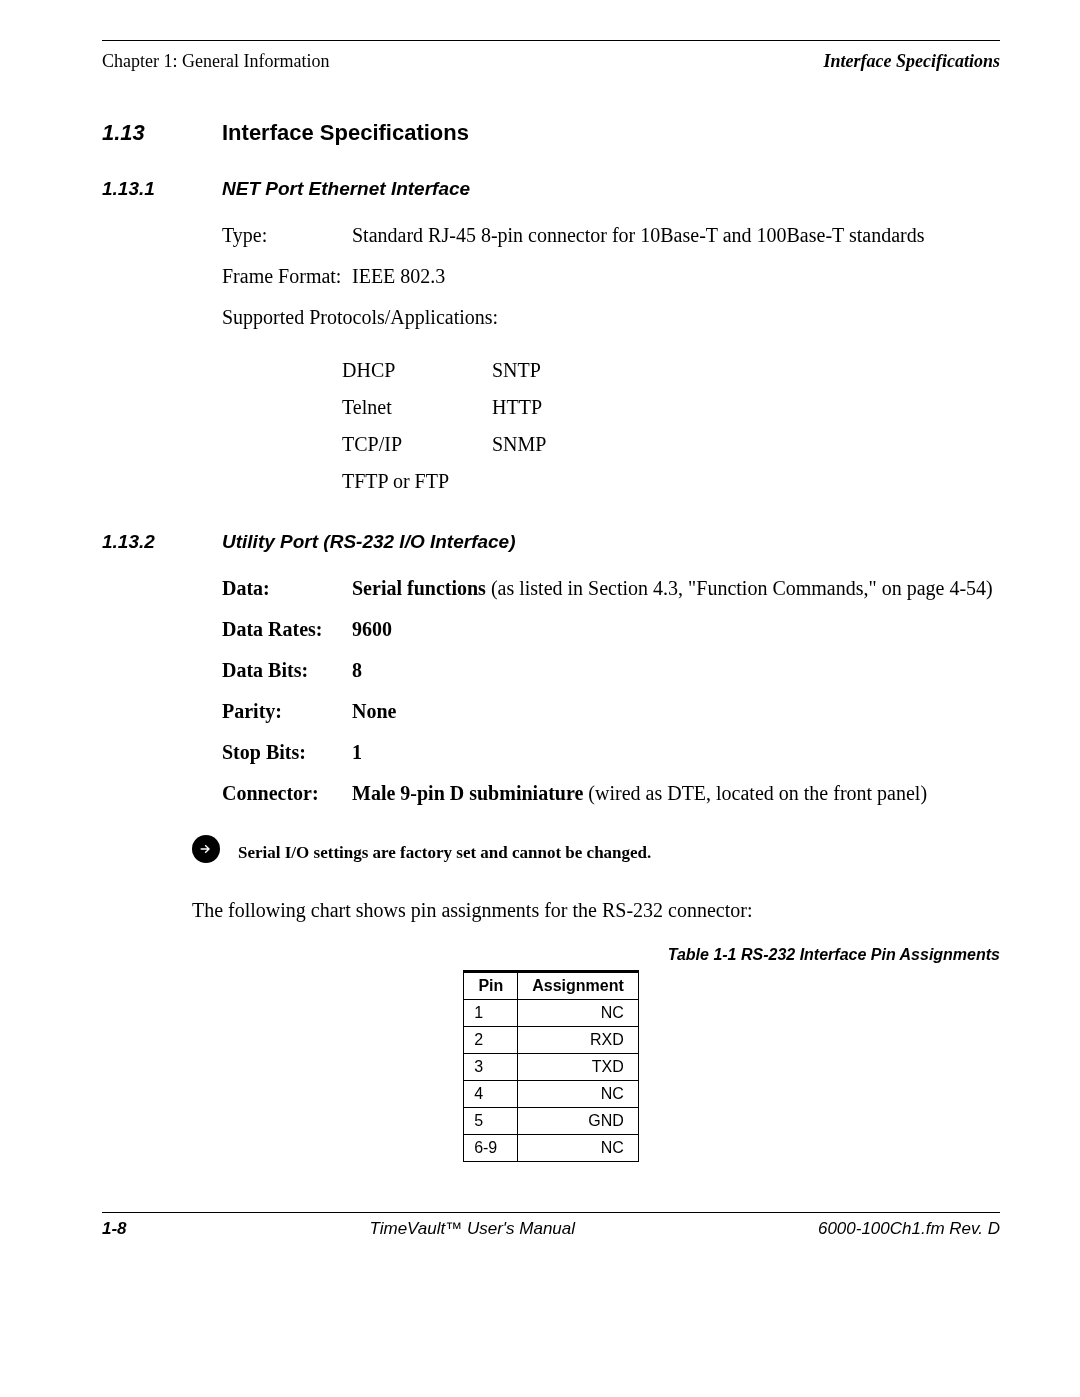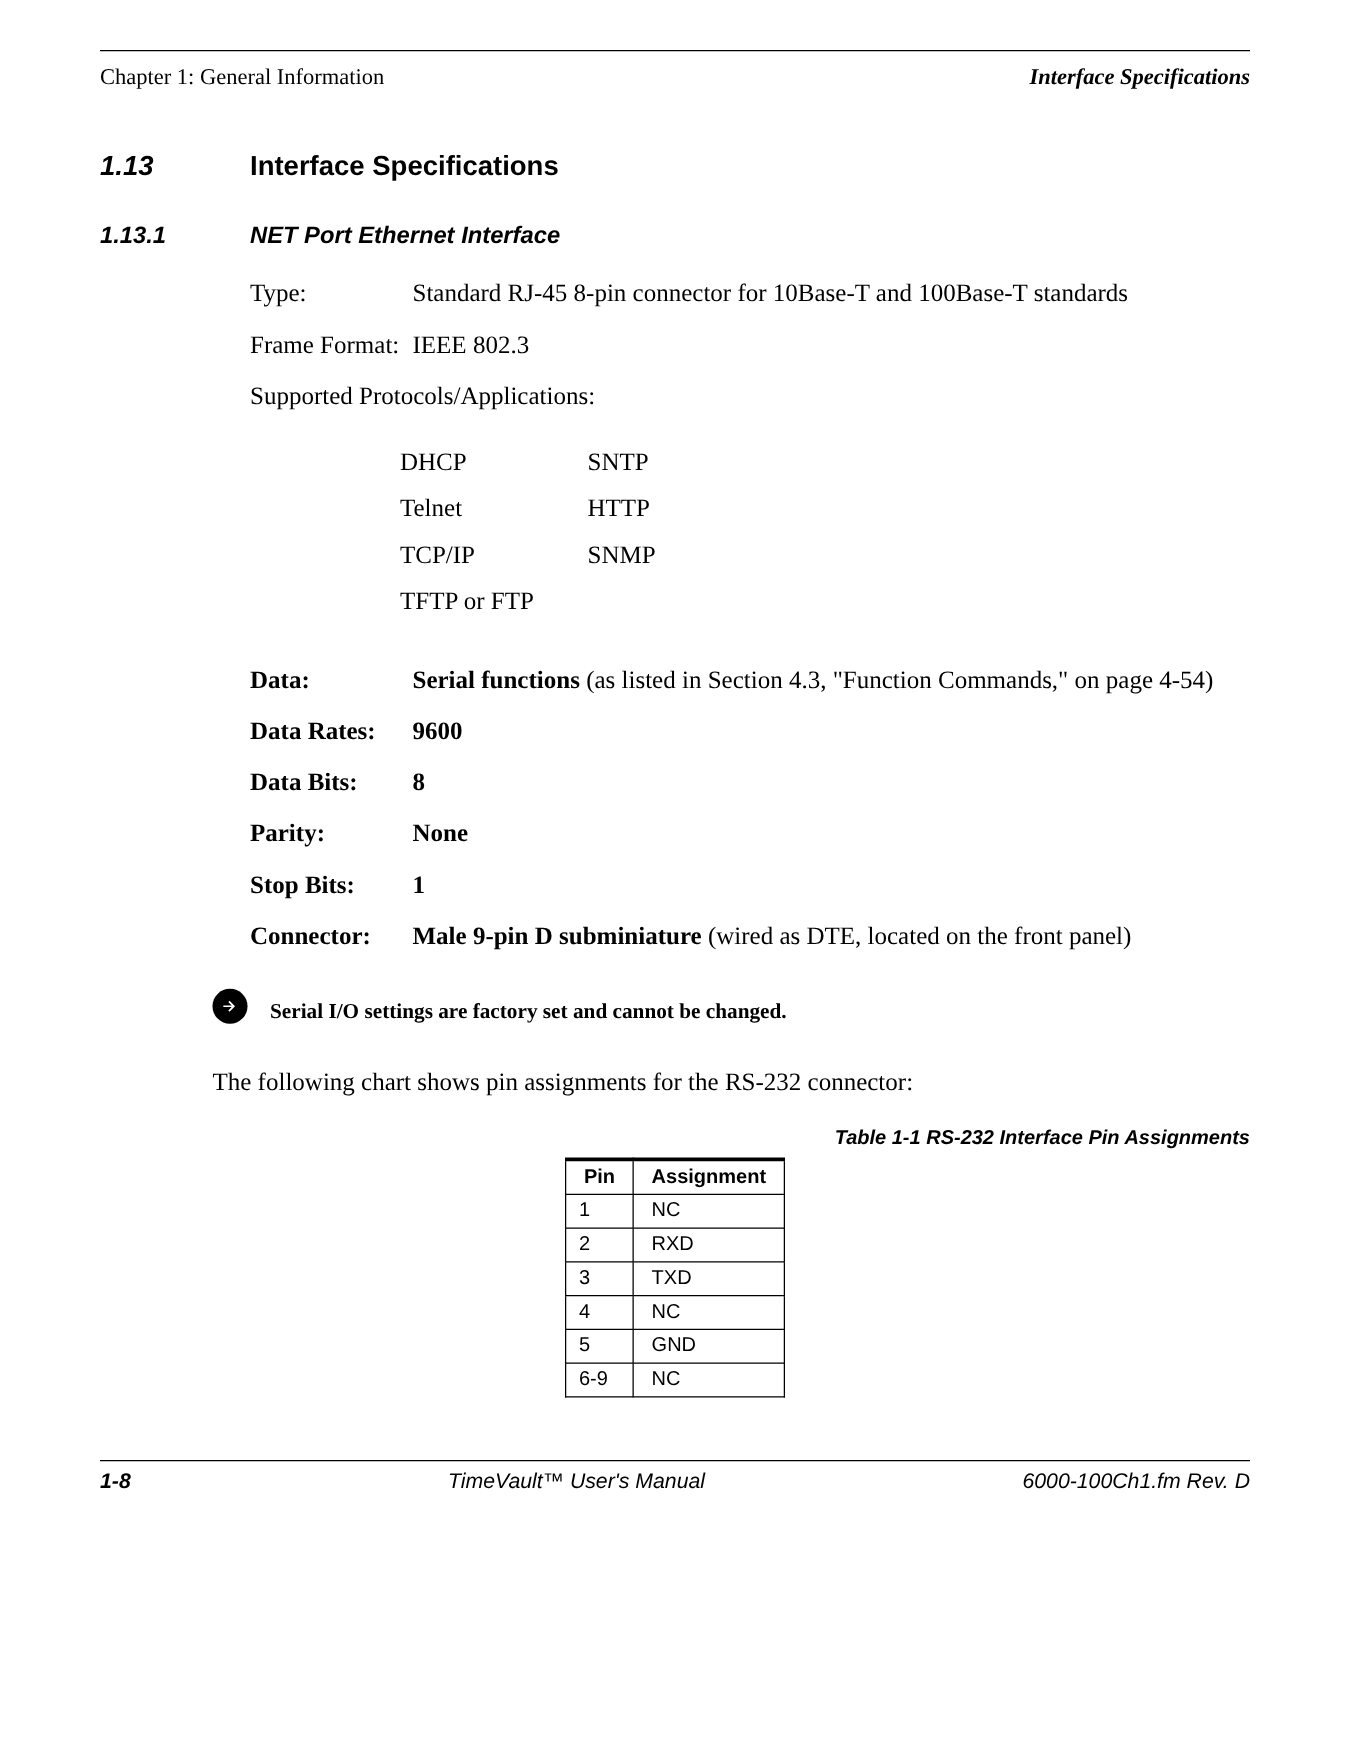--- a/index.html
+++ b/index.html
@@ -7,20 +7,21 @@
   body {
     width: 1080px;
     height: 1397px;
     background: #fff;
     font-family: "Times New Roman", Times, serif;
     color: #000;
     position: relative;
   }
   .page {
     padding: 40px 80px 60px 80px;
+    margin-left: 22px;
   }
   .rule-top {
     border-top: 1px solid #000;
     margin-bottom: 10px;
   }
   .header-row {
     display: flex;
     justify-content: space-between;
     font-size: 18px;
     margin-bottom: 48px;
@@ -79,21 +80,21 @@
   }
   .pin-table-wrap { display: flex; justify-content: center; margin-bottom: 50px; }
   table.pin {
     border-collapse: collapse;
     font-family: Arial, Helvetica, sans-serif;
     font-size: 16px;
   }
   table.pin th, table.pin td {
     border: 1px solid #000;
     padding: 4px 14px;
-    text-align: left;
+    text-align: right;
   }
   table.pin th { background: #fff; font-weight: bold; }
   table.pin td.pin-col { text-align: left; padding-left: 10px; padding-right: 20px; }
   table.pin thead tr { border-top: 3px solid #000; }
   .rule-bot { border-top: 1px solid #000; margin-top: 20px; }
   .footer-row {
     display: flex;
     justify-content: space-between;
     font-size: 17px;
     margin-top: 6px;
@@ -147,20 +148,24 @@
       <div class="proto-row">
         <div class="proto-col1">TCP/IP</div>
         <div class="proto-col2">SNMP</div>
       </div>
       <div class="proto-row">
         <div class="proto-col1">TFTP or FTP</div>
       </div>
     </div>
   </div>
 
+  <div class="sec-row h2">
+    <div class="secnum">1.13.2</div>
+    <div>Utility Port (RS-232 I/O Interface)</div>
+  </div>
 
   <div class="content-indent">
     <div class="def-row">
       <div class="def-label bold">Data:</div>
       <div class="def-value"><span class="bold">Serial functions</span><span> (as listed in Section 4.3, "Function Commands," on page 4-54)</span></div>
     </div>
     <div class="def-row">
       <div class="def-label bold">Data Rates:</div>
       <div class="def-value bold">9600</div>
     </div>

